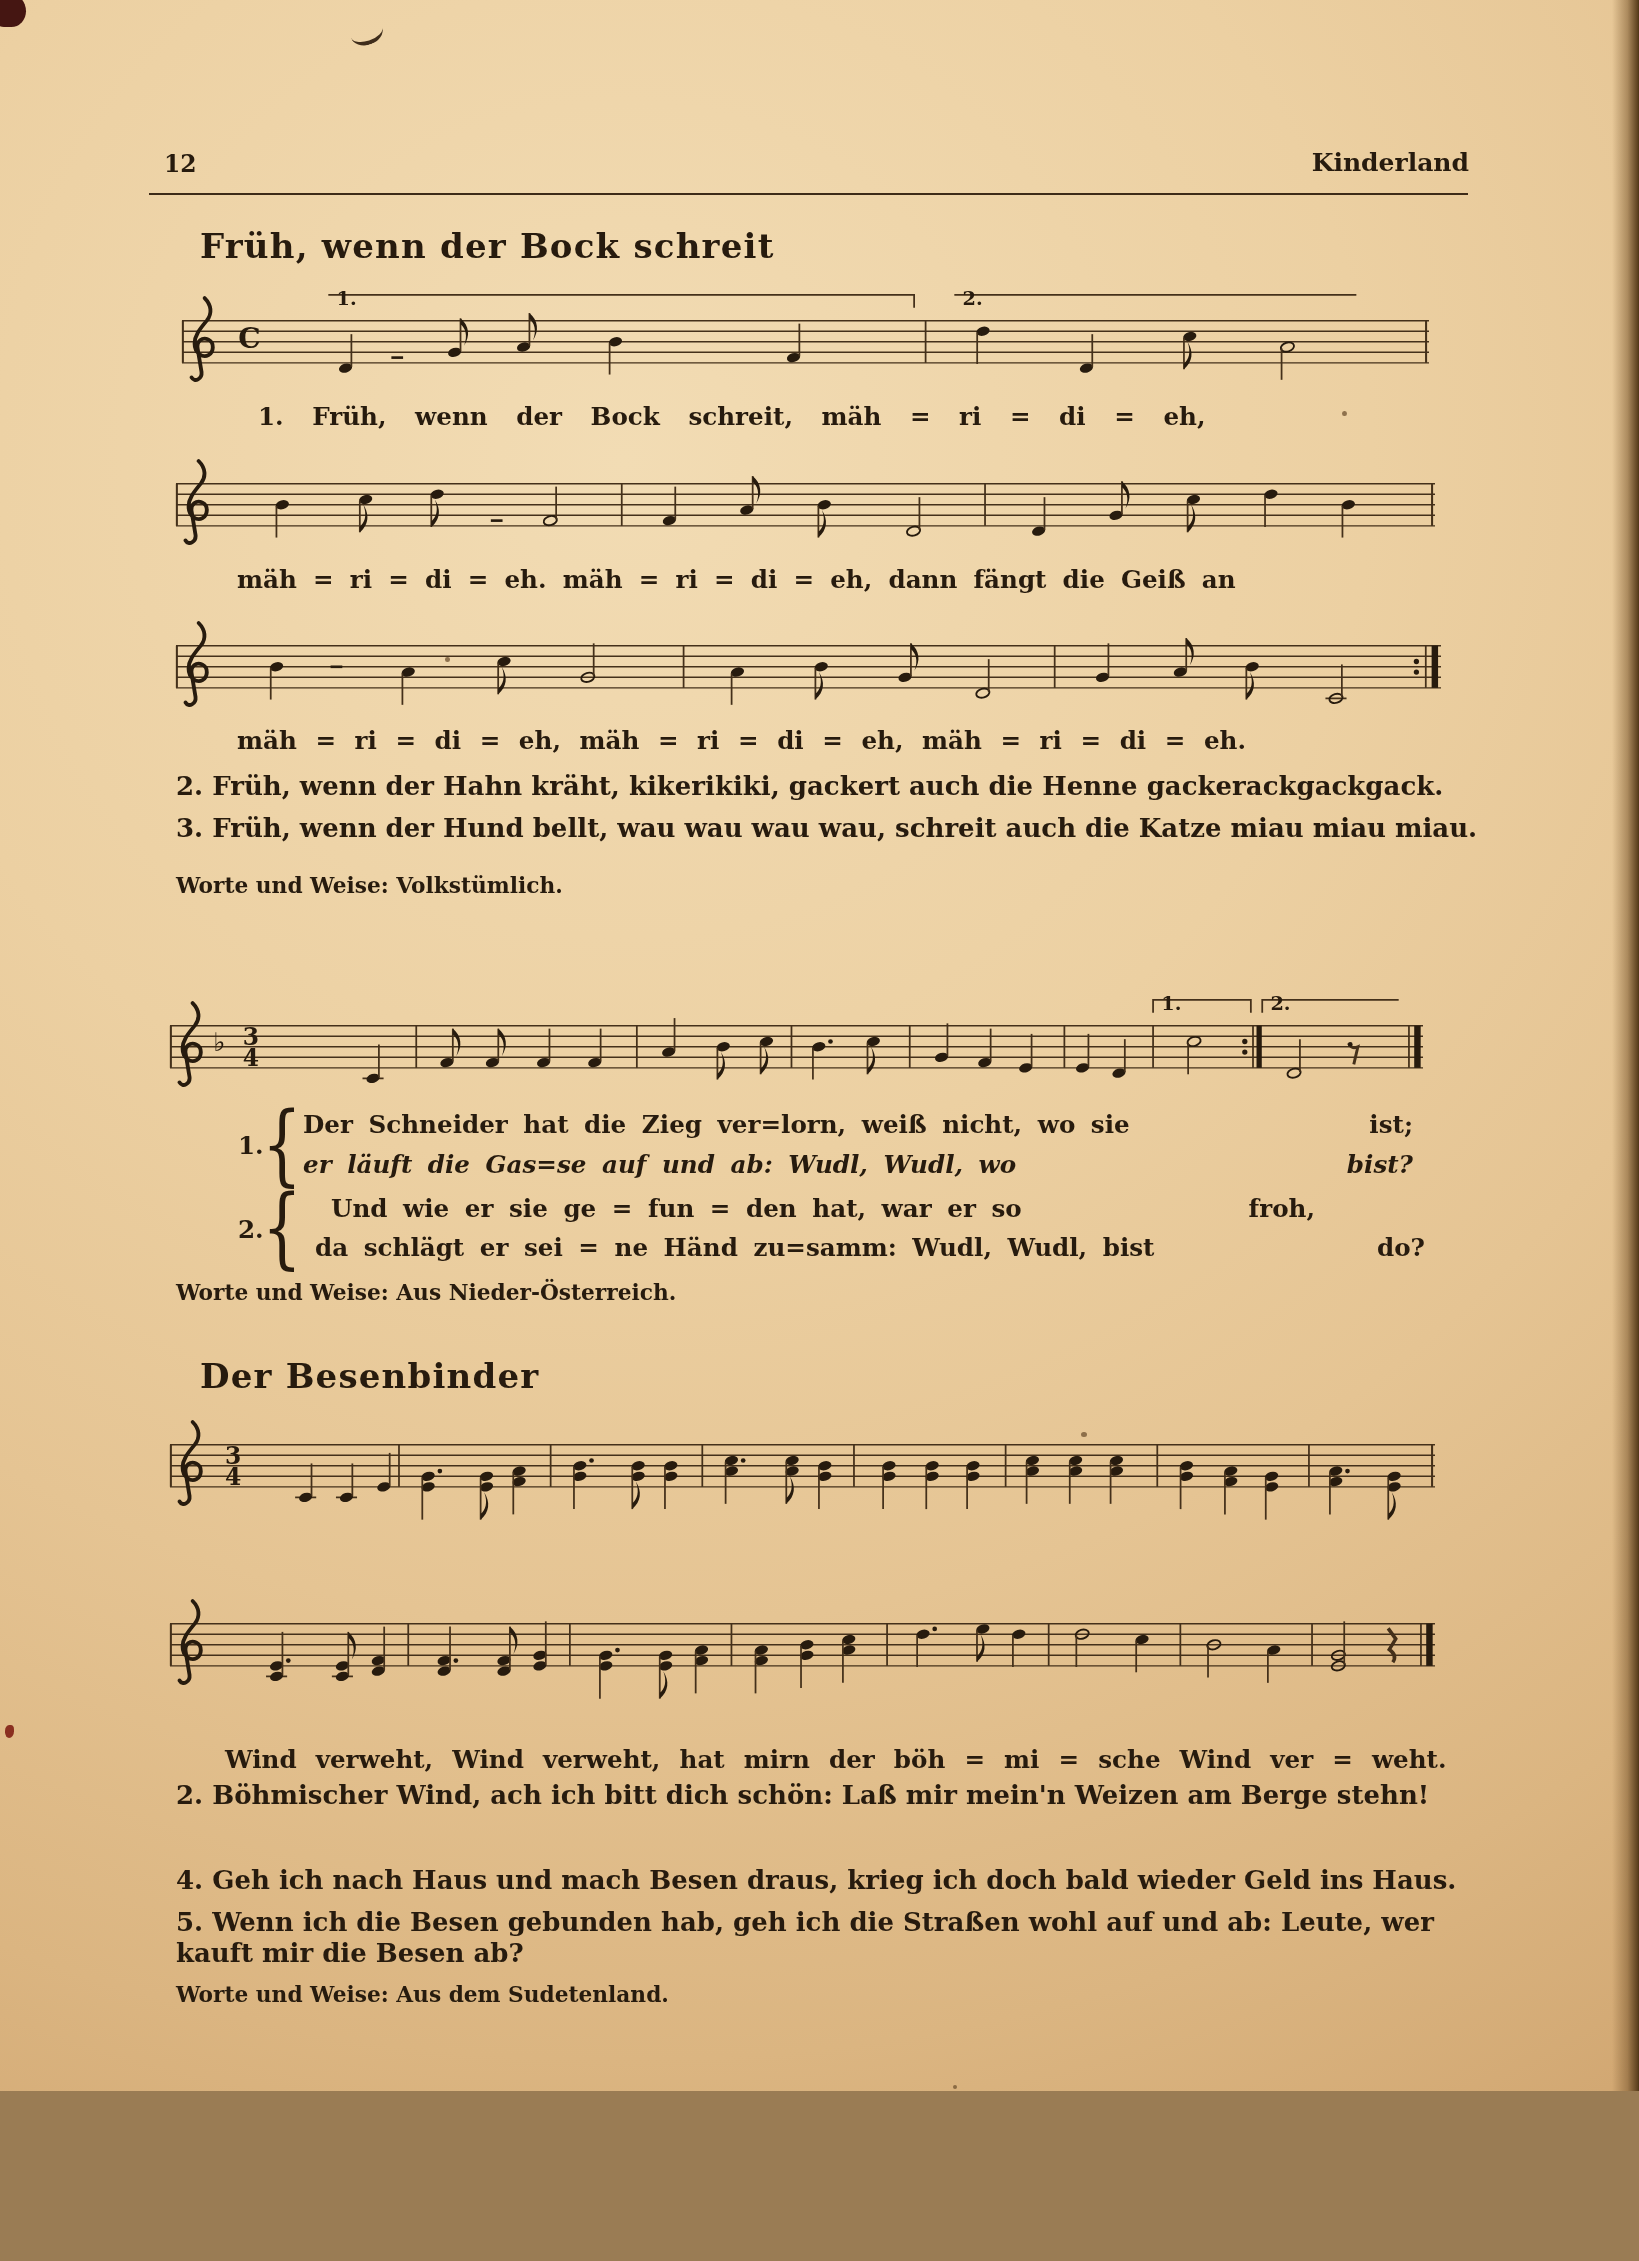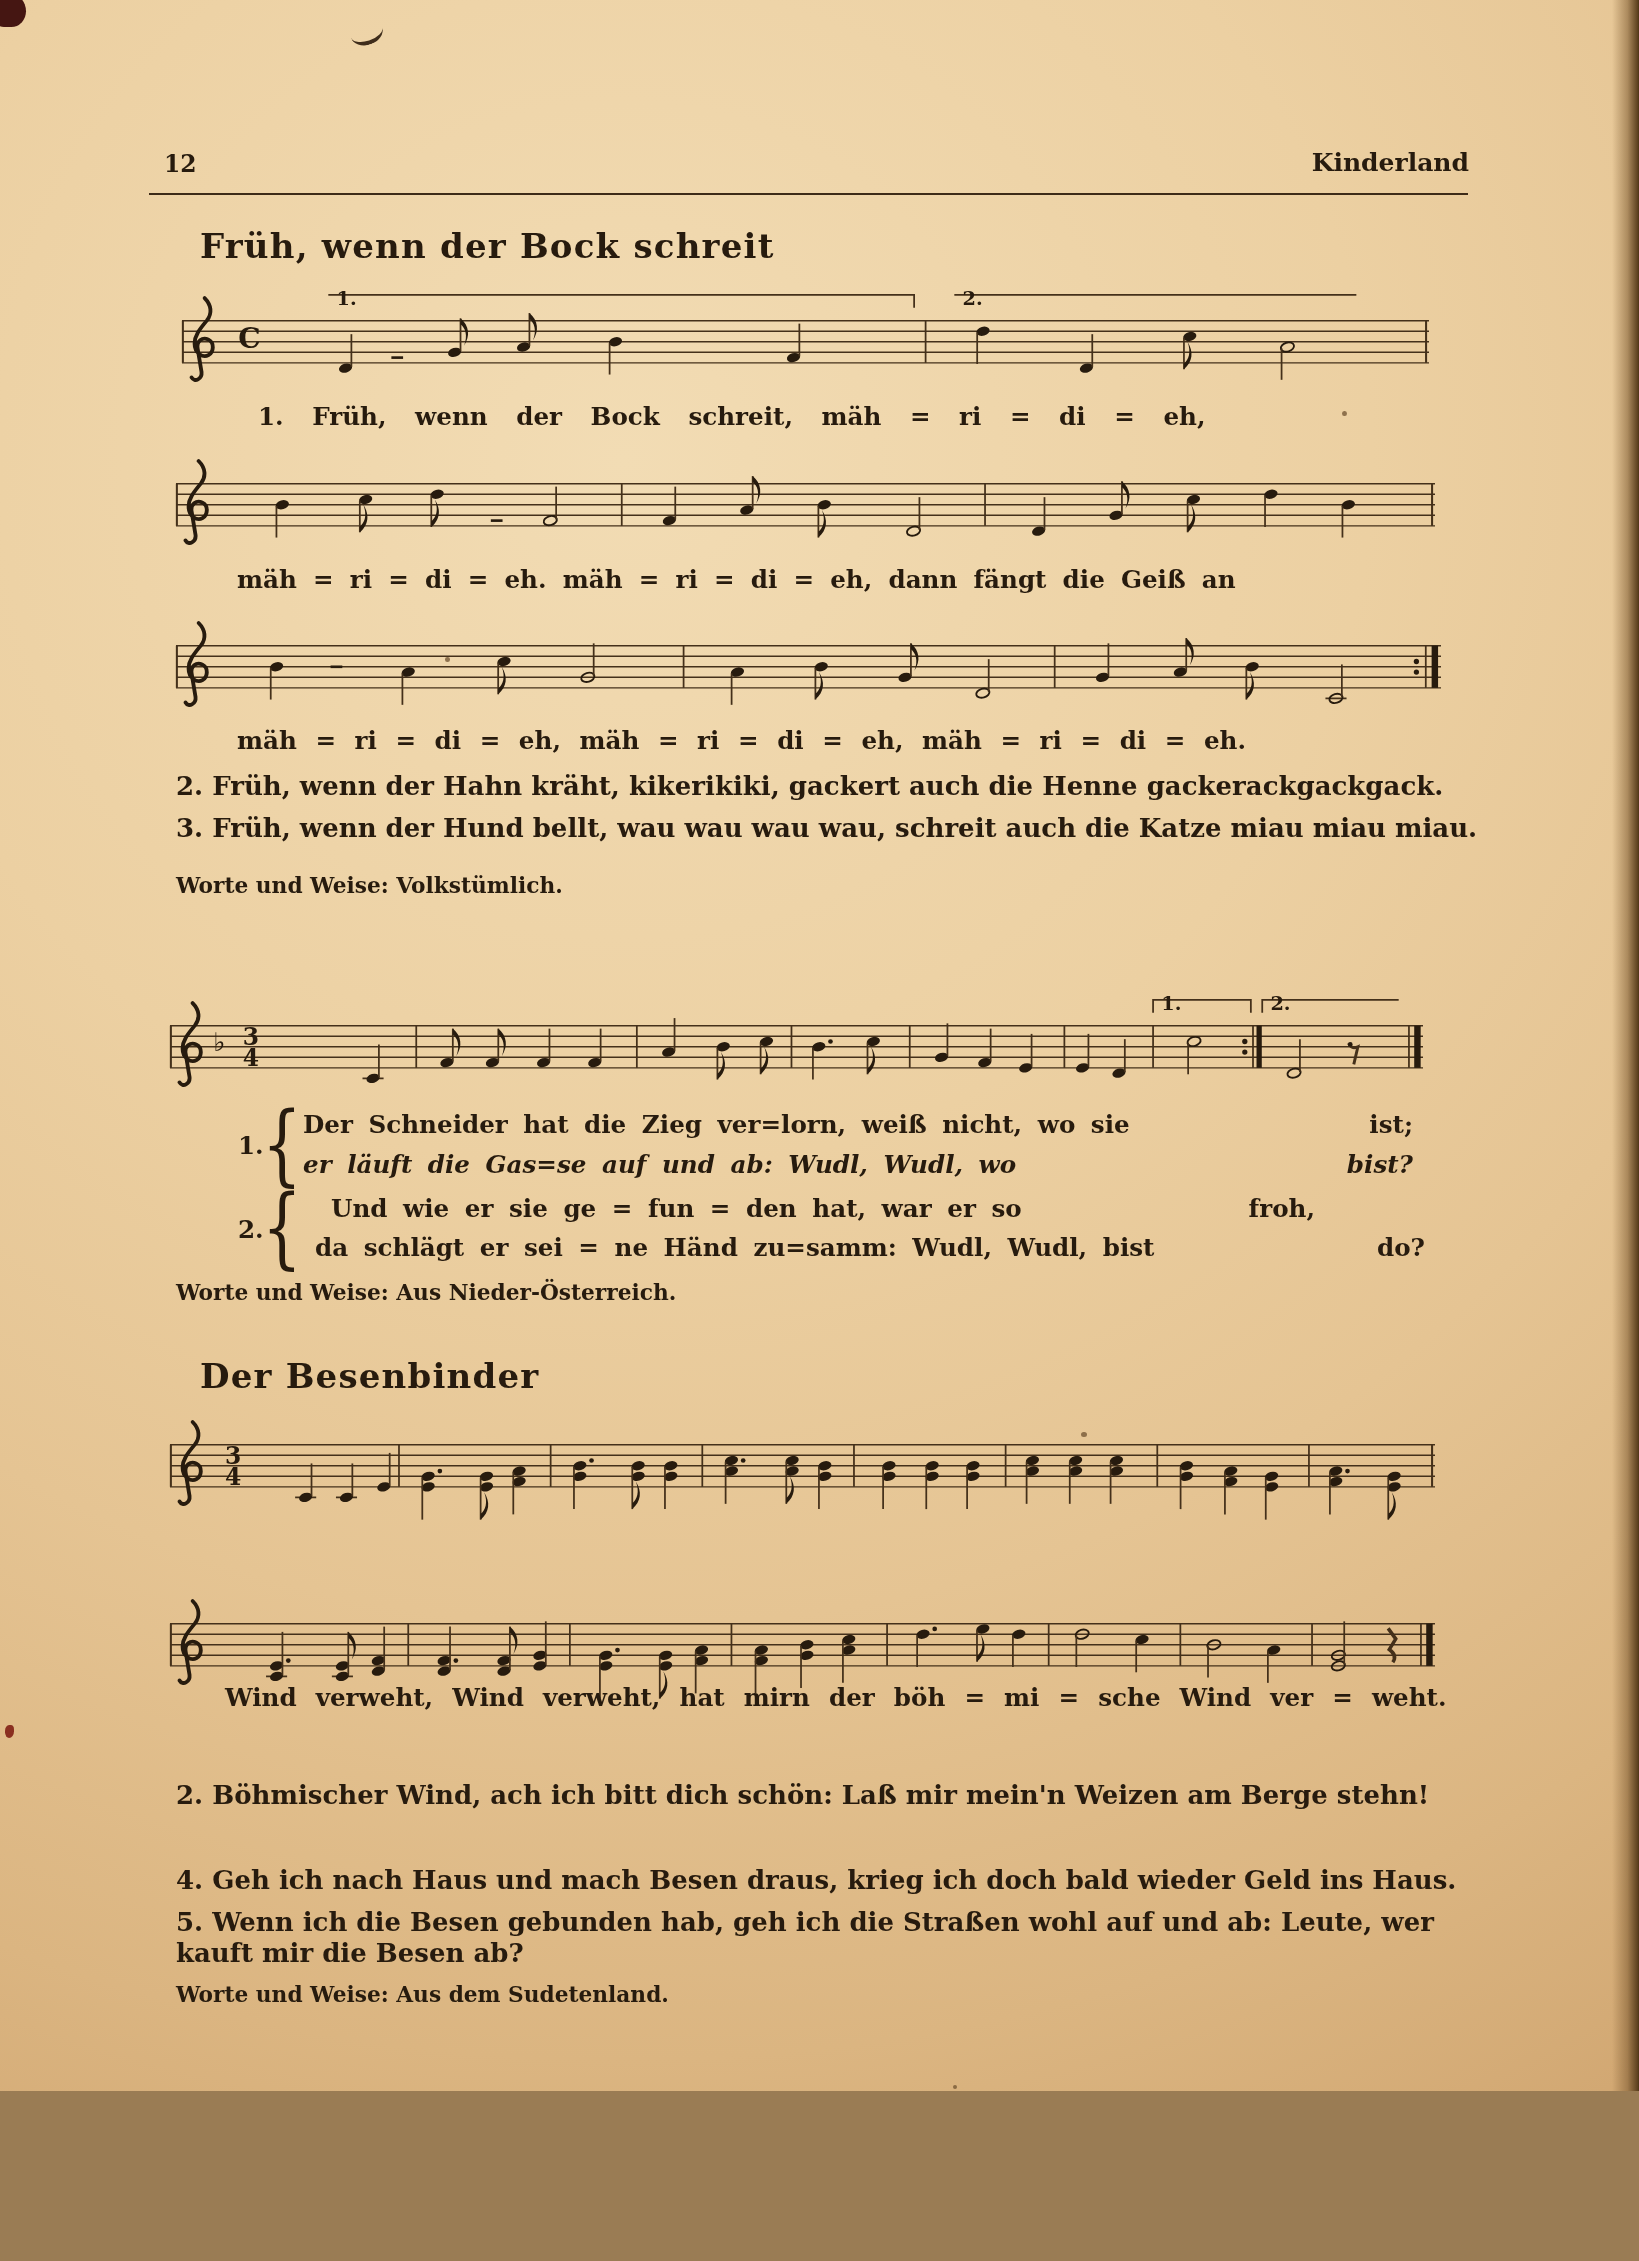--- a/index.html
+++ b/index.html
@@ -480,21 +480,21 @@
         <ellipse cx="1782.432" cy="114" rx="11.5" ry="7.6" transform="rotate(-16 1782.432 114)" class="hollow"></ellipse>
         <line x1="1772.432" y1="116" x2="1772.432" y2="170" class="sk" stroke-width="3"></line>
         <ellipse cx="1884.632" cy="123" rx="11.5" ry="7.6" transform="rotate(-16 1884.632 123)" class="ink"></ellipse>
         <line x1="1874.632" y1="125" x2="1874.632" y2="179" class="sk" stroke-width="3"></line>
         <ellipse cx="1995.008" cy="132" rx="11.5" ry="7.6" transform="rotate(-16 1995.008 132)" class="hollow"></ellipse>
         <ellipse cx="1995.008" cy="150" rx="11.5" ry="7.6" transform="rotate(-16 1995.008 150)" class="hollow"></ellipse>
         <line x1="2005.008" y1="74" x2="2005.008" y2="148" class="sk" stroke-width="3"></line>
         <path d="M2079.9880000000003,86 L2092.9880000000003,104 L2081.9880000000003,122 Q2095.9880000000003,132 2087.9880000000003,144" fill="none" stroke-width="6" class="sk"></path>
       </svg>
     </div>
-  <div class="abs lyric" style="left:225px;top:1663px;width:1130px;word-spacing:10.5px;">Wind verweht, Wind verweht, hat mirn der böh = mi = sche Wind ver = weht.</div>
+  <div class="abs lyric" style="left:225px;top:1725px;width:1130px;word-spacing:10.5px;">Wind verweht, Wind verweht, hat mirn der böh = mi = sche Wind ver = weht.</div>
 
   <div class="abs verse" style="left:176px;top:1780px;width:1312px;">2. Böhmischer Wind, ach ich bitt dich schön: Laß mir mein'n Weizen am Berge stehn!</div>
   <div class="abs verse" style="left:176px;top:1865px;width:1312px;">4. Geh ich nach Haus und mach Besen draus, krieg ich doch bald wieder Geld ins Haus.</div>
   <div class="abs verse" style="left:176px;top:1907px;width:1259px;">5. Wenn ich die Besen gebunden hab, geh ich die Straßen wohl auf und ab:  Leute, wer kauft mir die Besen ab?</div>
   <div class="abs source" style="left:176px;top:1982px;">Worte und Weise: Aus dem Sudetenland.</div>
 
   <div class="abs corner-tl"></div>
   <div class="abs pen-mark"></div>
   <div class="abs red-speck"></div>
   <div class="abs corner-bl"></div>

